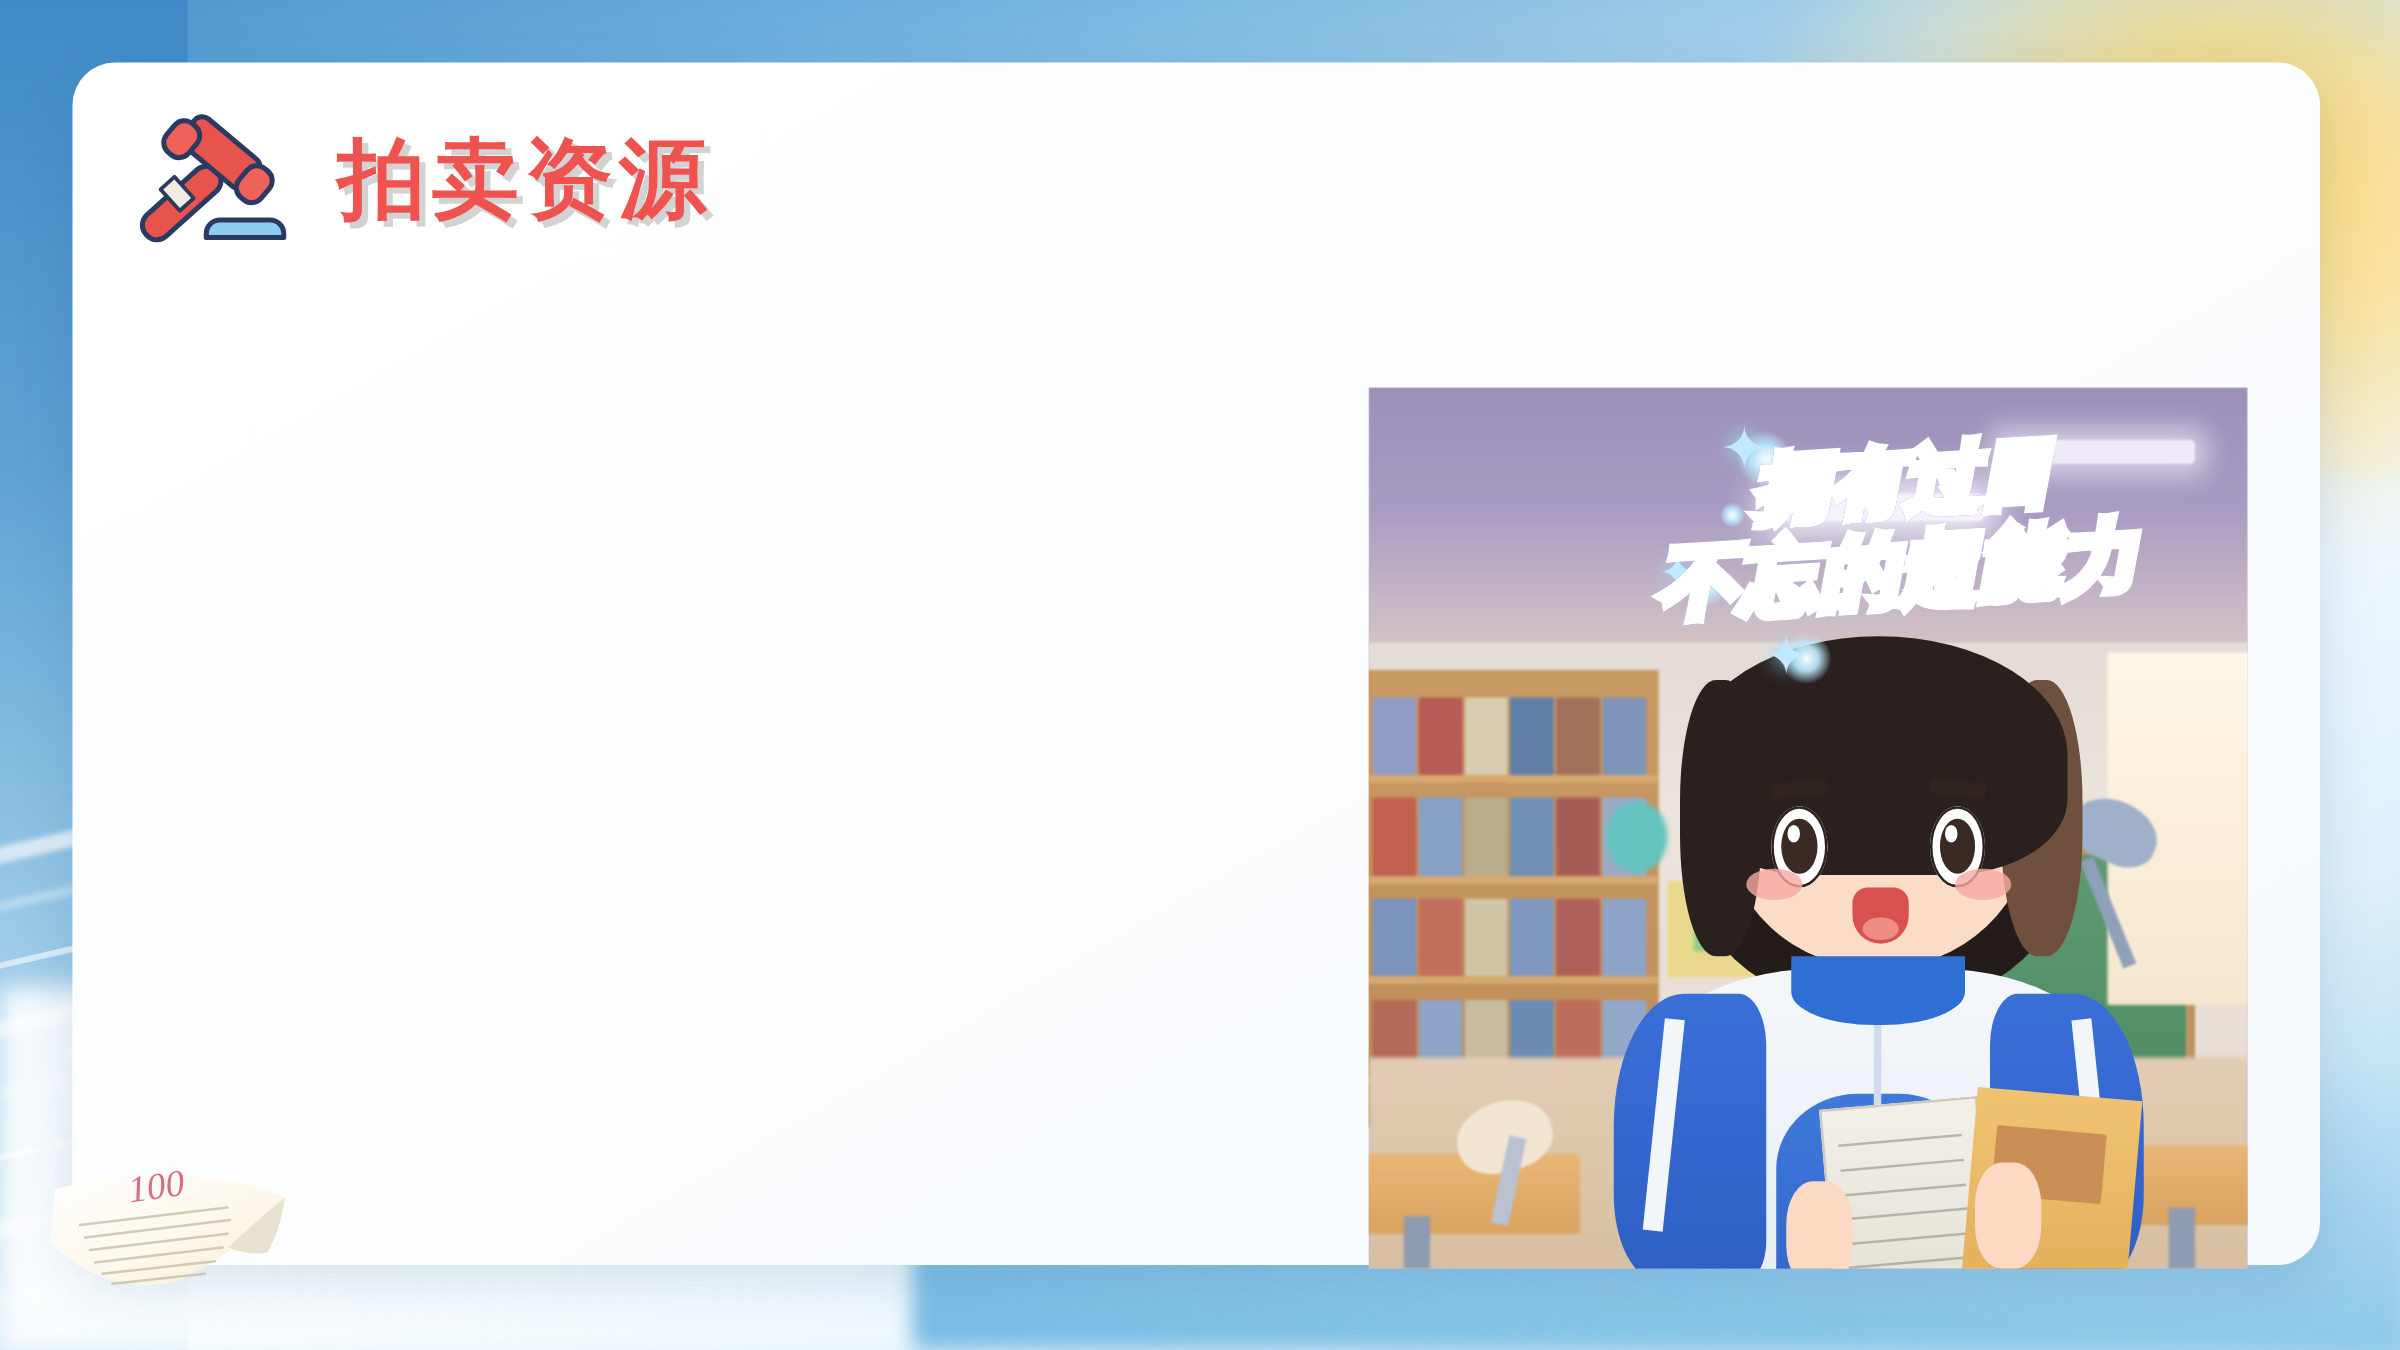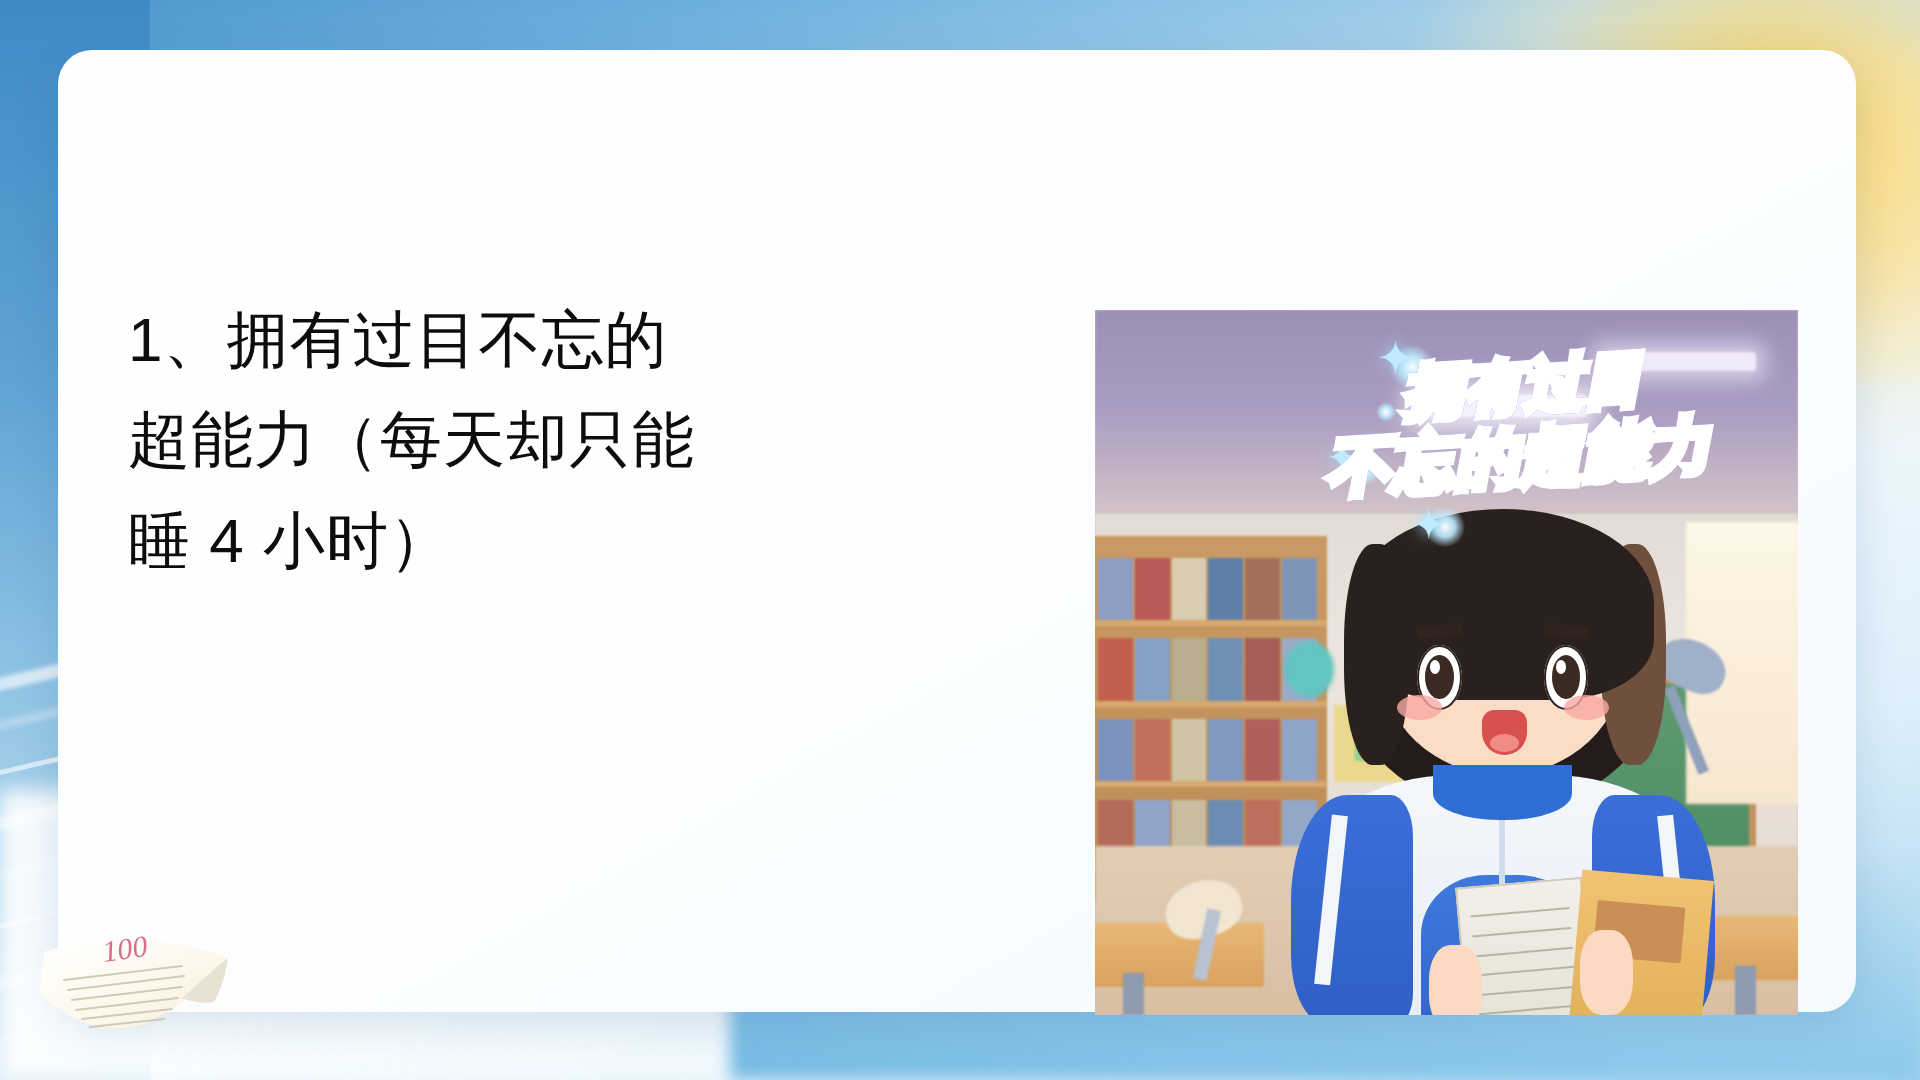--- a/index.html
+++ b/index.html
@@ -214,26 +214,41 @@
     <div class="ray thick" style="top:196px;"></div>
     <div class="ray soft" style="top:250px;"></div>
     <div class="ray" style="top:300px;"></div>
     <div class="ray thick" style="top:352px;"></div>
     <div class="ray soft" style="top:412px;"></div>
   </div>
 </div>
 
 <div id="content-card">
 
-
-  <div id="body-text">
-    <span class="ln">1、拥有过目不忘的</span>
-    <span class="ln">超能力（每天却只能</span>
-    <span class="ln">睡 4 小时）</span>
+  <div id="card-header">
+    <div class="gavel">
+      <svg viewBox="0 0 128 110" xmlns="http://www.w3.org/2000/svg">
+        <g stroke="#2b3a63" stroke-width="4" stroke-linejoin="round" stroke-linecap="round">
+
+          <rect x="3" y="63" width="76" height="23" rx="11" fill="#e8544c" transform="rotate(-42 41 74)"></rect>
+
+          <rect x="30" y="56" width="15" height="23" fill="#f1ece0" transform="rotate(-42 37 67)" stroke-width="3"></rect>
+
+          <rect x="40" y="20" width="66" height="29" rx="8" fill="#e8544c" transform="rotate(40 73 34)"></rect>
+
+          <rect x="30" y="8" width="23" height="30" rx="10" fill="#ef6159" transform="rotate(40 41 23)"></rect>
+          <rect x="88" y="44" width="23" height="30" rx="10" fill="#ef6159" transform="rotate(40 99 59)"></rect>
+
+          <path d="M72 88 h40 a11 11 0 0 1 11 11 v3 h-62 v-3 a11 11 0 0 1 11 -11 z" fill="#8ecdf2"></path>
+        </g>
+      </svg>
+    </div>
+    <div id="section-title">拍卖资源</div>
   </div>
+
 
   <div id="illustration">
     <div class="ph ph-ceiling"></div>
     <div class="ph ph-tube"></div>
     <div class="ph ph-tube2"></div>
     <div class="ph ph-wall"></div>
 
     <div class="ph ph-shelf">
       <div class="row" style="top:6%;">
         <i class="bk" style="background:#8f9cc4"></i>

